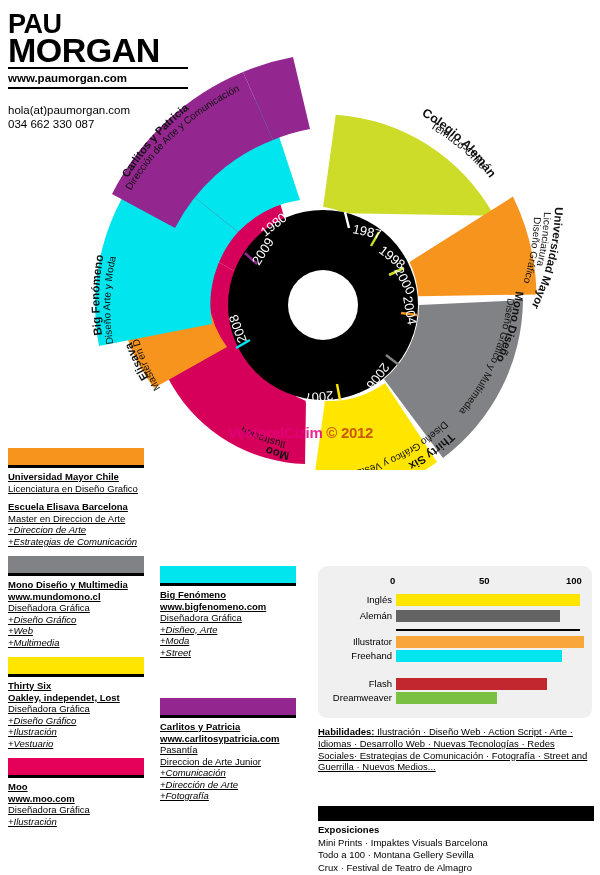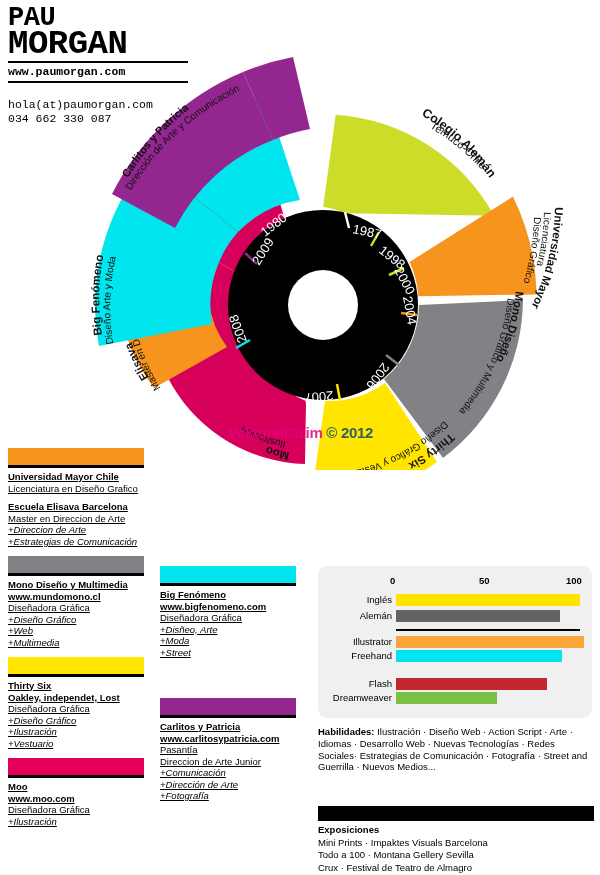--- a/index.html
+++ b/index.html
@@ -4,39 +4,39 @@
 <style>
   html,body{margin:0;padding:0;}
   body{
     width:600px;height:875px;position:relative;overflow:hidden;
     background:#ffffff;
     font-family:"Liberation Sans", sans-serif;
     color:#000;
   }
 
   
-  #header{position:absolute;left:8px;top:6px;width:180px;z-index:30;font-family:Liberation Mono, monospace;}
+  #header{position:absolute;left:8px;top:12px;width:180px;z-index:30;}
   #header .n1{font-size:27px;font-weight:bold;line-height:25px;letter-spacing:-0.5px;}
   #header .n2{font-size:34px;font-weight:bold;line-height:27px;letter-spacing:-0.5px;border-bottom:2px solid #000;padding-bottom:3px;}
   #header .site{font-size:11.5px;font-weight:bold;line-height:14px;padding-top:2px;border-bottom:2px solid #000;padding-bottom:2px;}
   #header .mail{font-size:11.5px;line-height:13.5px;padding-top:3px;margin-top:12px;}
   #header .tel{font-size:11.5px;line-height:13.5px;}
 
   
   #wheel{position:absolute;left:0;top:0;width:600px;height:470px;z-index:10;}
   #wheel svg{display:block;}
   .seglabel{font-family:"Liberation Sans", sans-serif;}
   .sl-b{font-weight:bold;}
 
   #watermark{
     position:absolute;left:228px;top:424px;z-index:25;
     font-size:15px;font-weight:bold;color:#e5007e;opacity:.85;
     letter-spacing:-.3px;pointer-events:none;
   }
-  #watermark .yr{color:#0c4a6e;}
+  #watermark .yr{color:#c2410c;}
 
   
   #legend{position:absolute;left:0;top:448px;width:312px;z-index:20;}
   .lcol{position:absolute;width:136px;}
   .lcol.a{left:8px;}
   .lcol.b{left:160px;}
   .lgroup{margin-bottom:9px;text-decoration:underline;}
   .swatch{height:17px;width:136px;border-bottom:3px solid #000;margin-bottom:3px;}
   .l-title{font-size:9.5px;font-weight:bold;line-height:11.5px;}
   .l-sub{font-size:9.5px;line-height:11.5px;}
@@ -49,21 +49,21 @@
   }
   #skills .axis{position:absolute;left:76px;top:9px;width:184px;height:14px;}
   #skills .axis span{position:absolute;font-size:9.5px;font-weight:bold;top:0;}
   .barrow{position:absolute;left:8px;height:12px;}
   .barlabel{position:absolute;left:0;width:66px;text-align:right;font-size:9.5px;line-height:12px;}
   .bartrack{position:absolute;left:70px;width:184px;height:12px;}
   .barfill{height:12px;}
   .skdiv{position:absolute;left:78px;width:184px;height:2px;background:#000;}
 
   
-  #habil{position:absolute;left:318px;top:726px;width:276px;z-index:20;}
+  #habil{position:absolute;left:318px;top:726px;width:276px;z-index:20;text-decoration:underline;}
   #habil p{margin:0;font-size:9.5px;line-height:11.8px;}
   #habil b{font-weight:bold;}
 
   
   #expo{position:absolute;left:318px;top:806px;width:276px;z-index:20;}
   #expo .bar{height:12px;background:#000;border-bottom:3px solid #000;}
   #expo .t{font-size:9.5px;font-weight:bold;line-height:12.5px;padding-top:3px;}
   #expo .l{font-size:9.5px;line-height:12.5px;}
 </style>
 </head>

